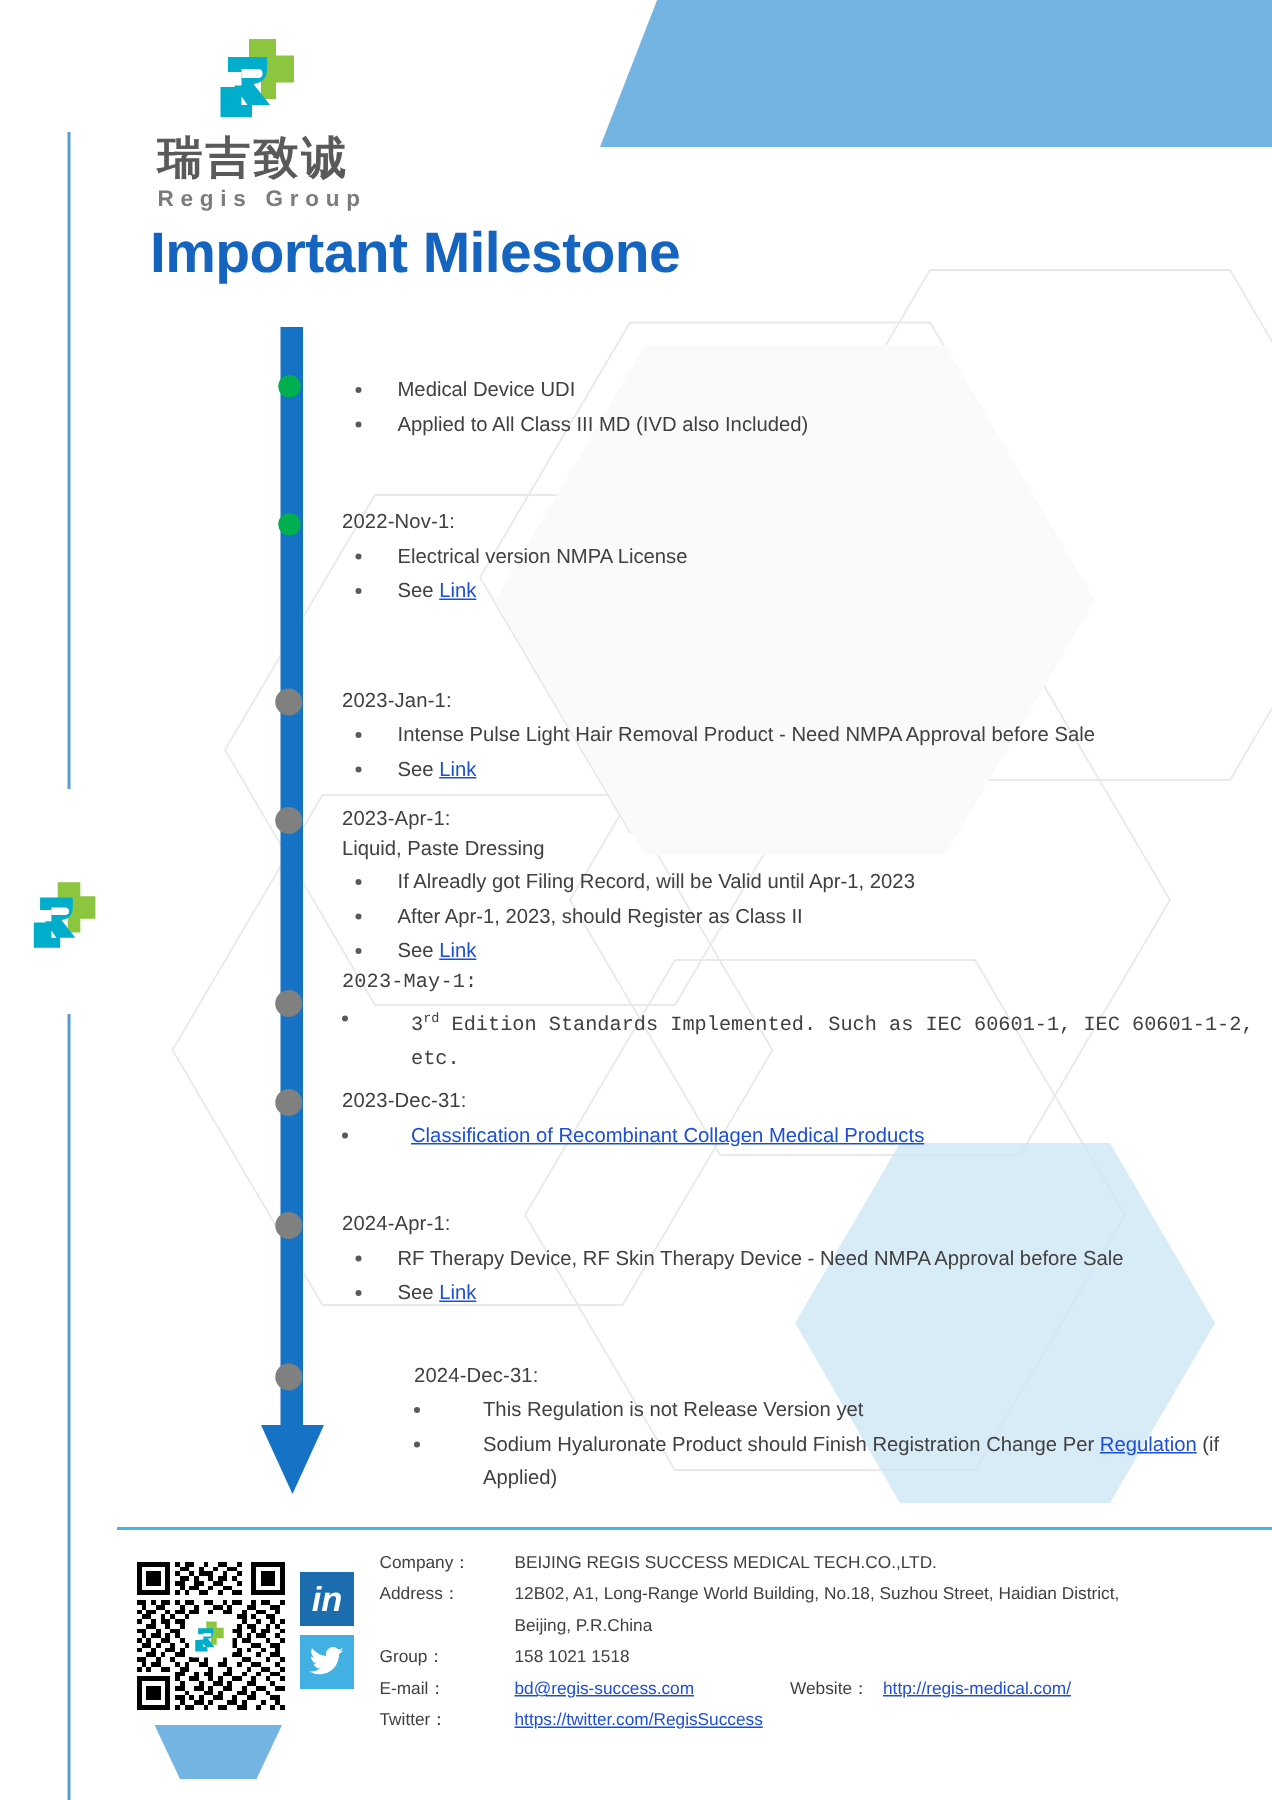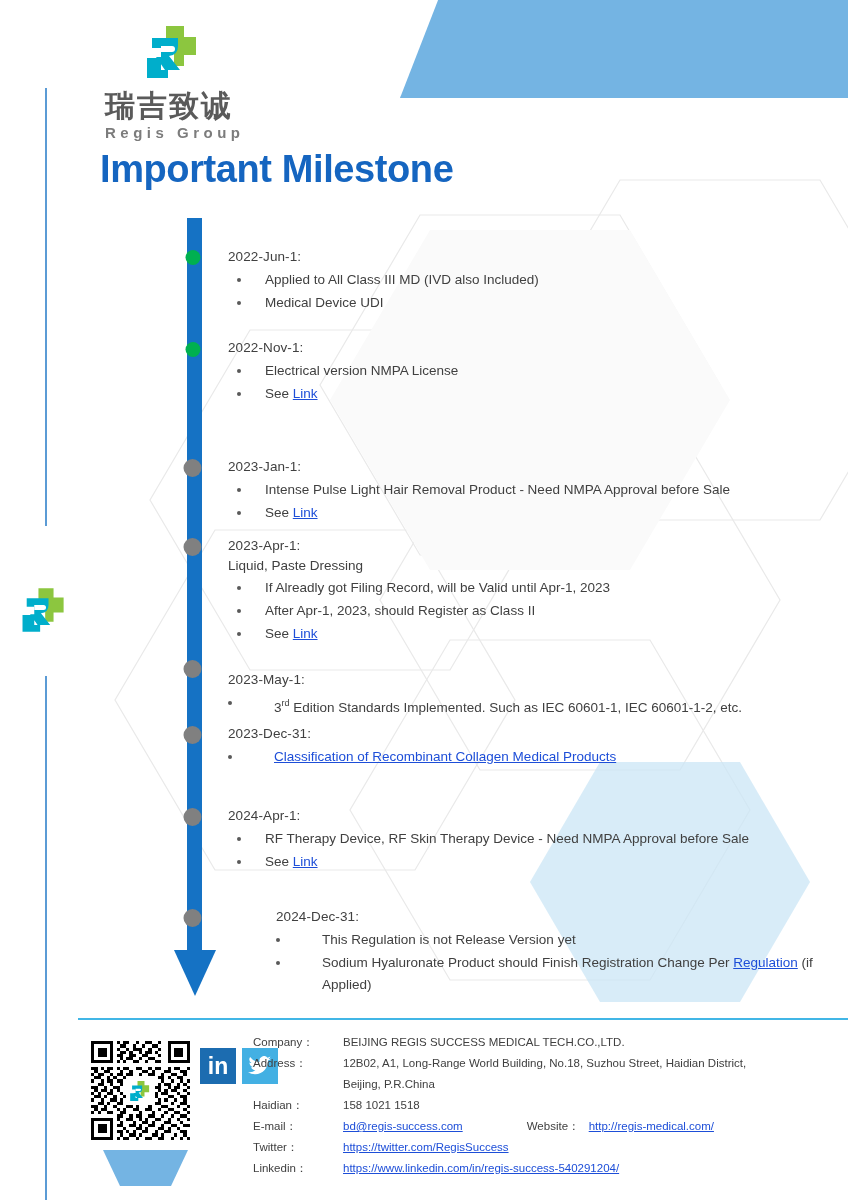--- a/index.html
+++ b/index.html
@@ -82,21 +82,21 @@
   
   .divider{position:absolute;left:78px;top:1018px;width:770px;height:2px;background:#41b6e6;z-index:4;}
   .footer{position:absolute;left:0;top:1026px;width:848px;z-index:4;}
 
   .qr-block{position:absolute;left:88px;top:12px;width:140px;height:140px;}
   .qr{position:absolute;left:0;top:0;width:105px;height:105px;background:#fff;}
   .qr-logo{
     position:absolute;left:38px;top:38px;width:29px;height:29px;background:#fff;
     border-radius:3px;display:flex;align-items:center;justify-content:center;
   }
-  .social{position:absolute;left:112px;top:10px;display:flex;flex-direction:row;gap:6px;}
+  .social{position:absolute;left:112px;top:10px;display:flex;flex-direction:column;gap:6px;font-style:italic;}
   .soc-icon{width:36px;height:36px;display:flex;align-items:center;justify-content:center;}
   .soc-li{background:#1c6cb0;color:#fff;font-weight:bold;font-size:23px;font-family:"Liberation Sans",sans-serif;}
   .soc-tw{background:#43b0e3;}
   .trapezoid{
     position:absolute;left:15px;top:112px;width:85px;height:36px;
     background:#74b4e3;clip-path:polygon(0 0,100% 0,80% 100%,20% 100%);
   }
 
   .contact{position:absolute;left:253px;top:6px;width:560px;font-size:11.5px;line-height:21px;color:#404040;}
   .c-row{display:flex;align-items:flex-start;gap:20px;}
@@ -164,24 +164,23 @@
     <div class="tl-dot" style="top:250px;background:#00b050;"></div>
     <div class="tl-dot" style="top:342px;background:#00b050;"></div>
     <div class="tl-dot big" style="top:459px;background:#808080;"></div>
     <div class="tl-dot big" style="top:538px;background:#808080;"></div>
     <div class="tl-dot big" style="top:660px;background:#808080;"></div>
     <div class="tl-dot big" style="top:726px;background:#808080;"></div>
     <div class="tl-dot big" style="top:808px;background:#808080;"></div>
     <div class="tl-dot big" style="top:909px;background:#808080;"></div>
 
     <div class="tl-item" style="top:249px;">
-      <div class="tl-date">2022-Jun-1:</div>
-      <ul class="tl-list">
+      <ul class="tl-list">
+        <li><span>Medical Device UDI</span></li>
         <li><span>Applied to All Class III MD (IVD also Included)</span></li>
-        <li><span>Medical Device UDI</span></li>
       </ul>
     </div>
 
     <div class="tl-item" style="top:340px;">
       <div class="tl-date">2022-Nov-1:</div>
       <ul class="tl-list">
         <li><span>Electrical version NMPA License</span></li>
         <li><span>See </span><a class="lnk" href="#">Link</a></li>
       </ul>
     </div>
@@ -197,21 +196,21 @@
     <div class="tl-item" style="top:538px;">
       <div class="tl-date">2023-Apr-1:</div>
       <div class="tl-plain">Liquid, Paste Dressing</div>
       <ul class="tl-list">
         <li><span>If Alreadly got Filing Record,  will be Valid until Apr-1, 2023</span></li>
         <li><span>After Apr-1, 2023, should Register as Class II</span></li>
         <li><span>See </span><a class="lnk" href="#">Link</a></li>
       </ul>
     </div>
 
-    <div class="tl-item" style="top:672px;">
+    <div class="tl-item" style="top:648px;font-family:Liberation Mono, monospace;">
       <div class="tl-date">2023-May-1:</div>
       <ul class="tl-list">
         <li class="wide"><span>3</span><sup>rd</sup><span> Edition Standards Implemented. Such as IEC 60601-1, IEC 60601-1-2, etc.</span></li>
       </ul>
     </div>
 
     <div class="tl-item" style="top:726px;">
       <div class="tl-date">2023-Dec-31:</div>
       <ul class="tl-list">
         <li class="wide"><a class="lnk" href="#">Classification of Recombinant Collagen Medical Products</a></li>
@@ -496,35 +495,31 @@
         <div class="c-val">BEIJING REGIS SUCCESS MEDICAL TECH.CO.,LTD.</div>
       </div>
       <div class="c-row">
         <div class="c-label">Address：</div>
         <div class="c-val">
           <div>12B02, A1, Long-Range World Building, No.18, Suzhou Street, Haidian District,</div>
           <div>Beijing, P.R.China</div>
         </div>
       </div>
       <div class="c-row">
-        <div class="c-label">Haidian：</div>
+        <div class="c-label">Group：</div>
         <div class="c-val">158 1021 1518</div>
       </div>
       <div class="c-row">
         <div class="c-label">E-mail：</div>
         <div class="c-val c-inline">
           <a class="lnk" href="#">bd@regis-success.com</a>
           <span class="c-web-label c-val2">Website：</span>
           <a class="lnk" href="#">http://regis-medical.com/</a>
         </div>
       </div>
       <div class="c-row">
         <div class="c-label">Twitter：</div>
         <div class="c-val"><a class="lnk" href="#">https://twitter.com/RegisSuccess</a></div>
       </div>
-      <div class="c-row">
-        <div class="c-label">Linkedin：</div>
-        <div class="c-val"><a class="lnk" href="#">https://www.linkedin.com/in/regis-success-540291204/</a></div>
-      </div>
     </div>
   </div>
 
 </div>
 
 </body></html>

